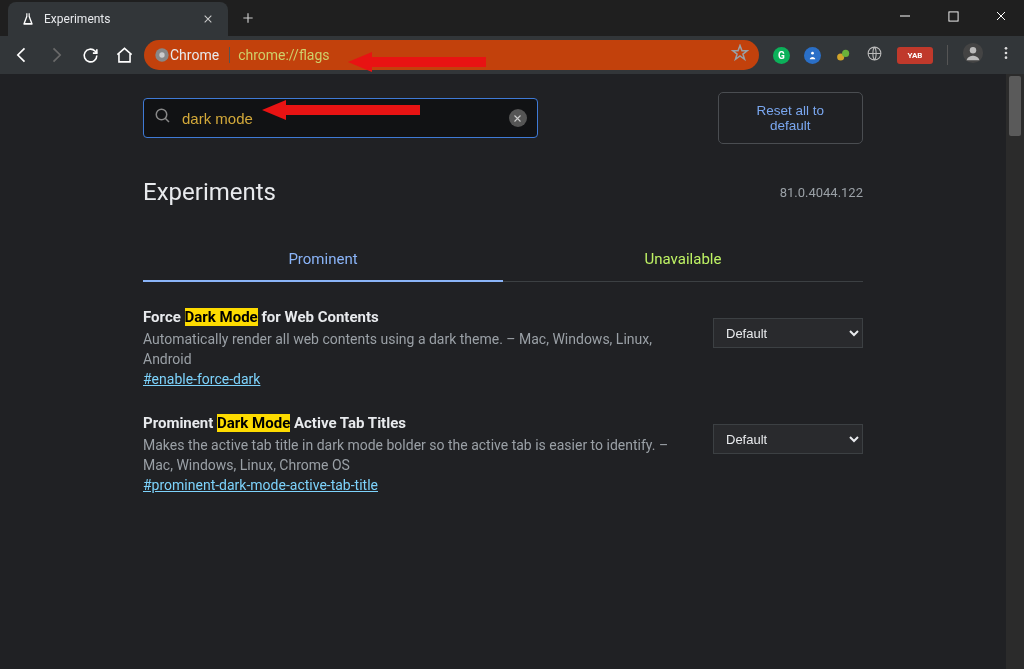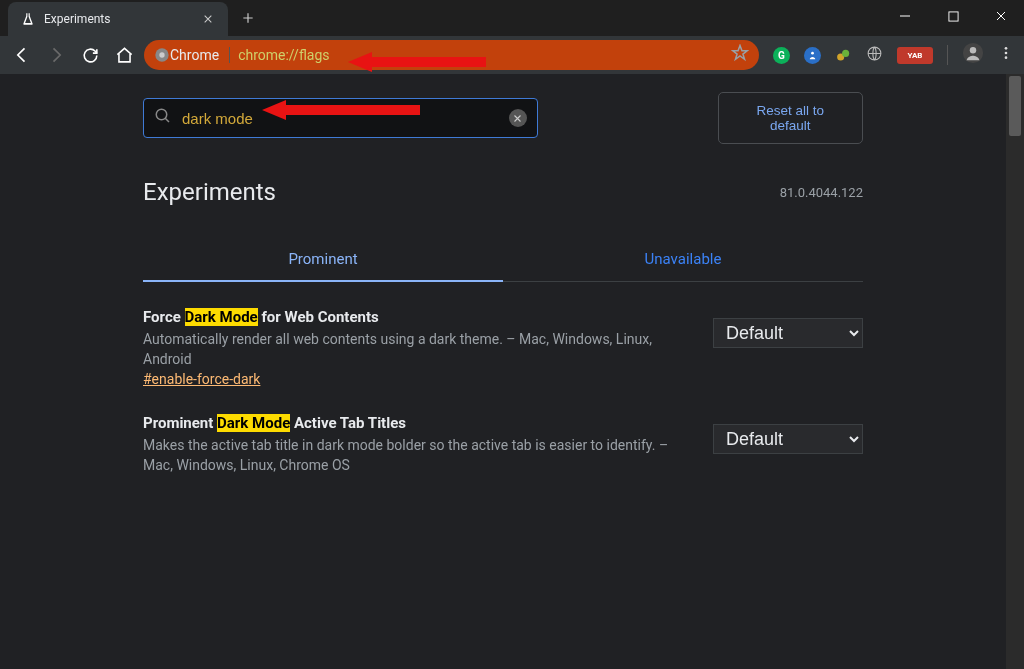--- a/index.html
+++ b/index.html
@@ -188,47 +188,47 @@
   .version { color:#9aa0a6; font-size:13px; }
   .tabs {
     display:flex;
     margin-top: 32px;
     border-bottom:1px solid #3c4043;
   }
   .ptab {
     flex:1;
     text-align:center;
     padding: 12px 0;
-    color:#3b82f6;
+    color:#bef264;
     font-size:15px;
     cursor:pointer;
   }
   .ptab.active {
     color:#8ab4f8;
     border-bottom: 2px solid #8ab4f8;
     margin-bottom:-1px;
   }
   .flag {
     display:flex;
     gap: 30px;
     padding: 26px 0 0 0;
     align-items:flex-start;
     justify-content:flex-end;
   }
   .flag-text { flex:1; }
   .flag-title { font-size:15px; color:#e8eaed; font-weight:700; }
   .flag-title .match { background:#fddb00; color:#000; }
   .flag-desc { color:#9aa0a6; font-size:14px; line-height:1.4; margin-top:4px; }
-  .flag-link { color:#fdba74; text-decoration:underline; font-size:14px; }
+  .flag-link { color:#7dd3fc; text-decoration:underline; font-size:14px; }
   .flag-select {
     width:150px; height:30px;
     background:#292a2d;
     border:1px solid #3c4043;
     color:#e8eaed;
-    font-size:18px;
+    font-size:13px;
     padding: 0 8px;
     margin-top: 10px;
   }
 
   
   .arrow {
     position:absolute;
     display:flex;
     align-items:center;
     pointer-events:none;
@@ -409,20 +409,21 @@
           <option>Default</option>
         </select>
       </div>
 
       <div class="flag">
         <div class="flag-text">
           <div class="flag-title">
             <span>Prominent </span><span class="match">Dark Mode</span><span> Active Tab Titles</span>
           </div>
           <div class="flag-desc">Makes the active tab title in dark mode bolder so the active tab is easier to identify. – Mac, Windows, Linux, Chrome OS</div>
+          <a href="#" class="flag-link">#prominent-dark-mode-active-tab-title</a>
         </div>
         <select class="flag-select">
           <option>Default</option>
         </select>
       </div>
 
     </div>
   </div>
   <div class="scrollbar-track">
     <div class="scrollbar-thumb"></div>

